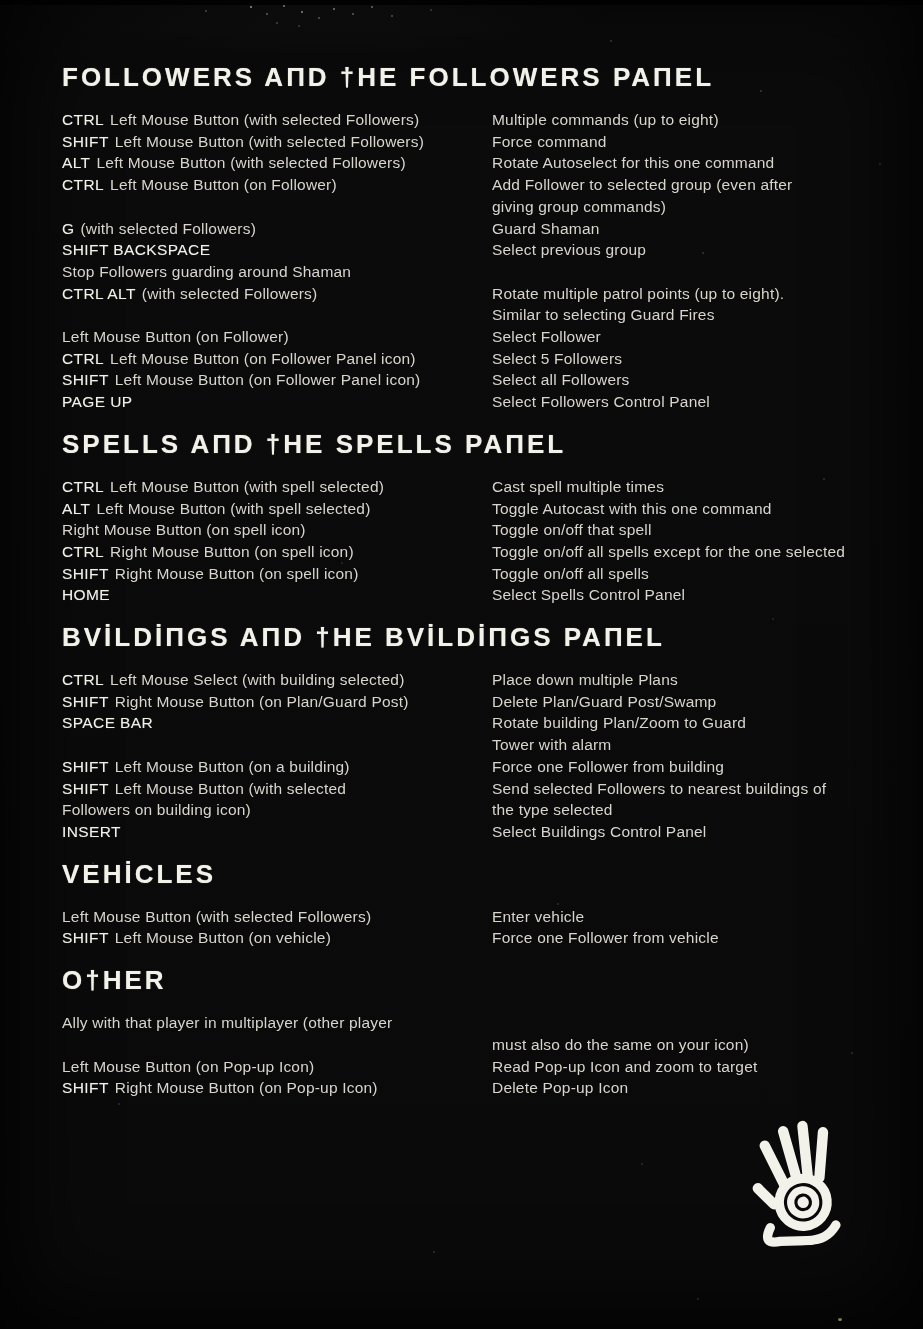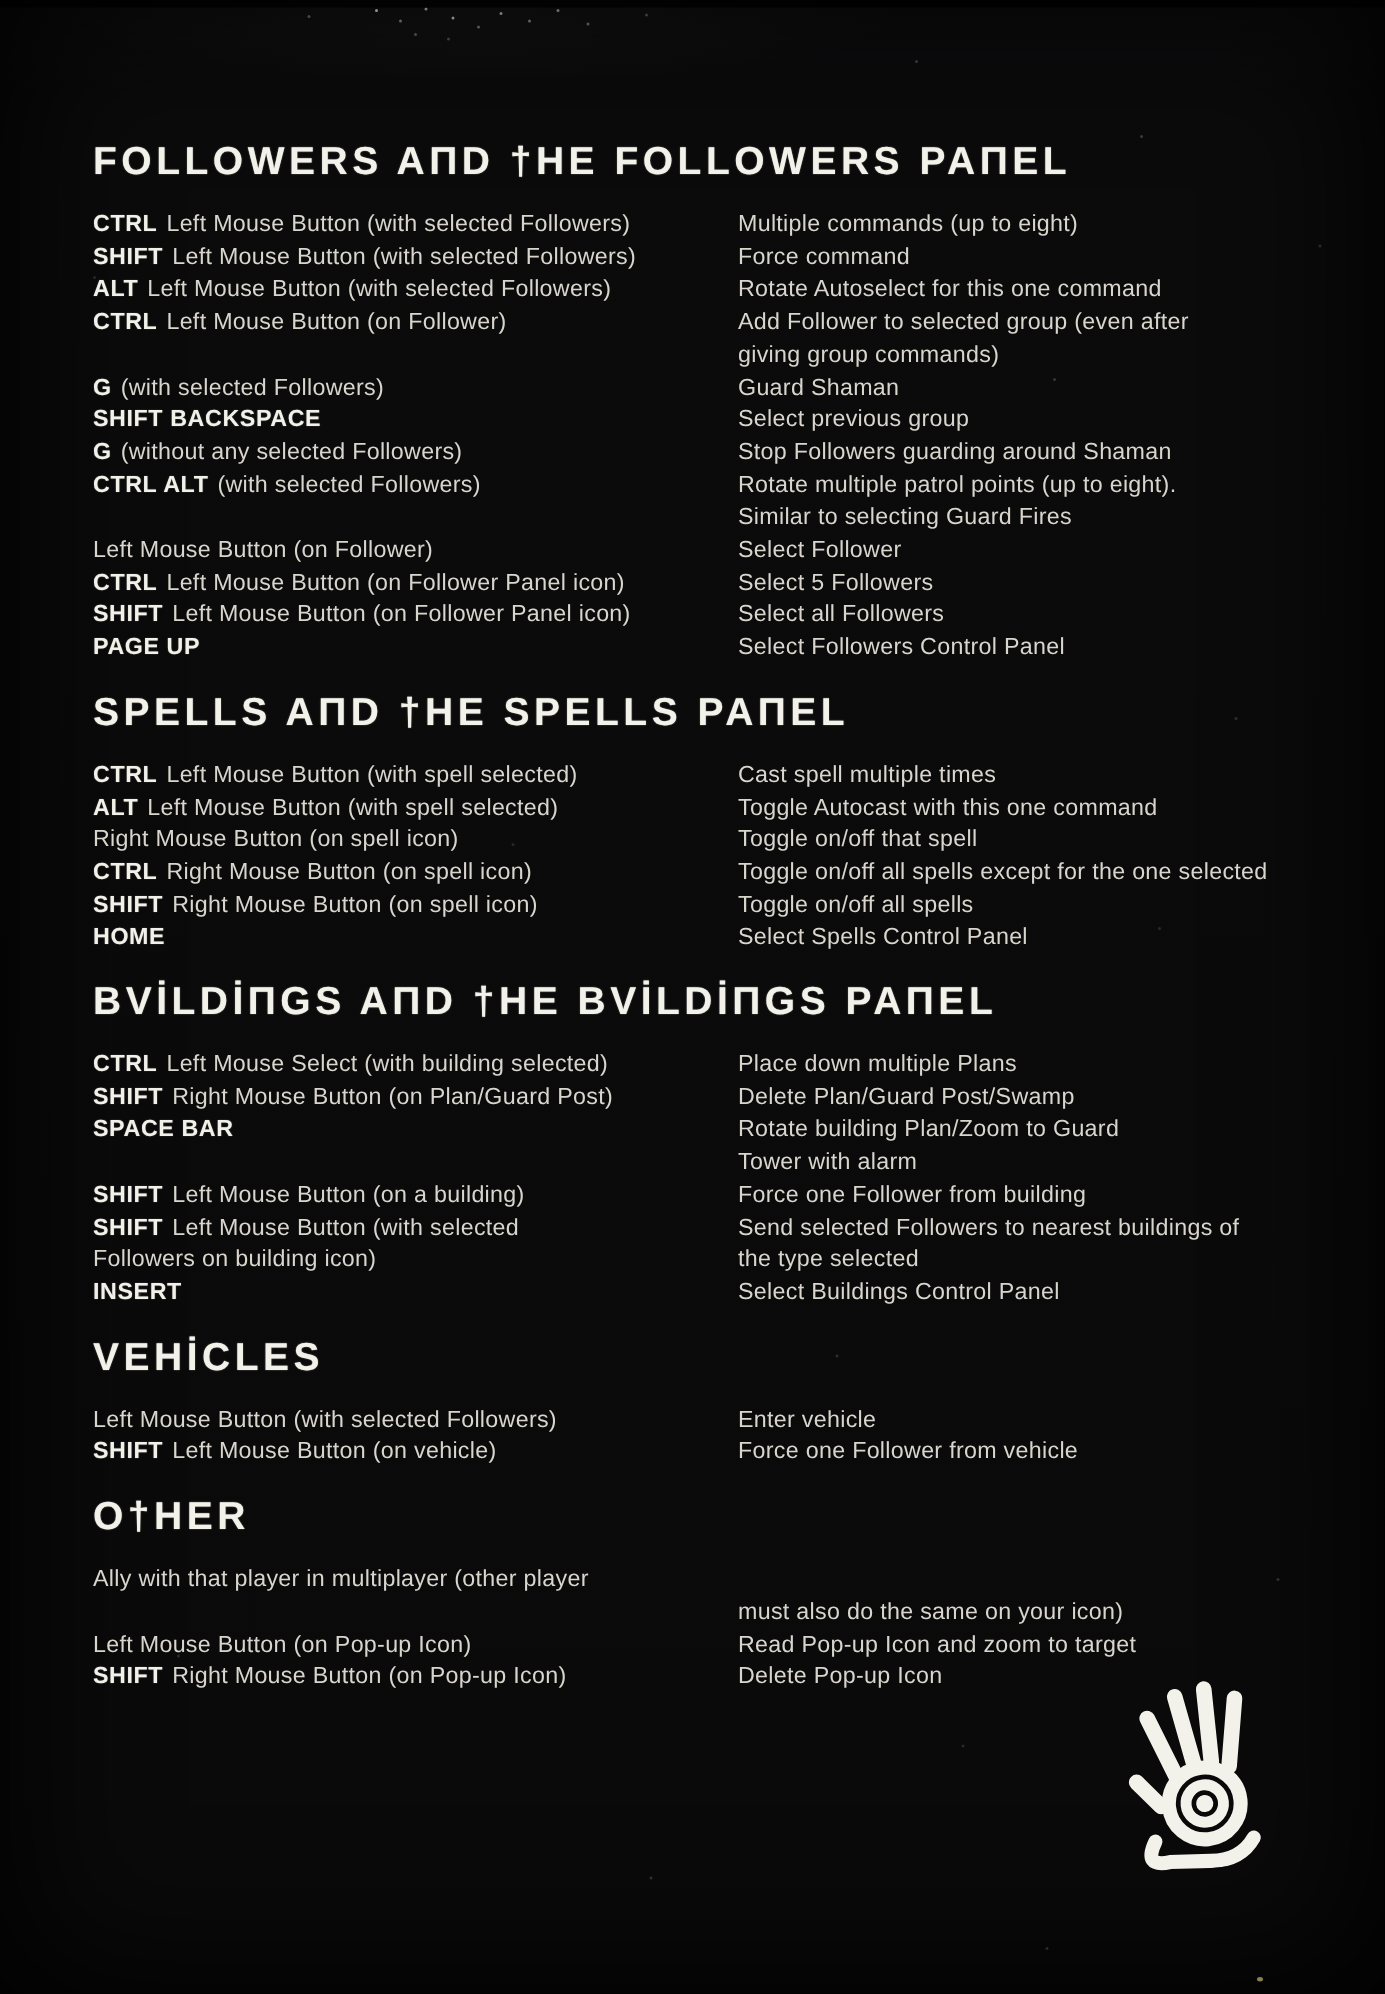--- a/index.html
+++ b/index.html
@@ -14,36 +14,36 @@
     color:#d8d5cd;
   }
   .page::before{
     content:"";position:absolute;inset:0;pointer-events:none;
     box-shadow:inset 0 0 90px 18px rgba(0,0,0,.85);
   }
   .page::after{
     content:"";position:absolute;left:0;top:0;width:100%;height:5px;
     background:#000;opacity:.8;
   }
-  .content{position:absolute;left:62px;top:90px;width:845px;}
+  .content{position:absolute;left:62px;top:60px;width:845px;}
   .section-title{
     font-size:26px;font-weight:700;line-height:34px;
     color:#f2f1ea;letter-spacing:3px;
     margin:14px 0 15px 0;
     text-shadow:0 0 1px rgba(240,240,230,.55);
   }
   .section:first-child .section-title{margin-top:0;}
   .rows{width:100%;}
   .row{
     display:grid;grid-template-columns:430px 1fr;
     font-size:15.5px;line-height:21.7px;min-height:21.7px;
     letter-spacing:.2px;
   }
   .cell-left{color:#d8d5cd;white-space:nowrap;}
-  .key{font-weight:700;color:#f1f0e9;margin-right:6px;letter-spacing:.4px;
+  .key{font-weight:400;color:#f1f0e9;margin-right:6px;letter-spacing:.4px;
        text-shadow:0 0 1px rgba(240,240,230,.35);}
   .key:empty{display:none;margin:0;}
   .effect{color:#d8d5cd;}
   .noise{
     position:absolute;left:0;top:0;width:2px;height:2px;border-radius:50%;
     pointer-events:none;
     box-shadow:
       250px 6px rgba(255,255,255,.55), 266px 13px rgba(255,255,255,.35),
       283px 5px rgba(255,255,255,.45), 301px 11px rgba(255,255,255,.5),
       318px 17px rgba(255,255,255,.3), 333px 8px rgba(255,255,255,.45),
@@ -109,21 +109,20 @@
     <span class="cell-left"><b class="key">G</b><span class="desc">(with selected Followers)</span></span>
     <span class="effect">Guard Shaman</span>
   </div>
 
   <div class="row">
     <span class="cell-left"><b class="key">SHIFT BACKSPACE</b><span class="desc"></span></span>
     <span class="effect">Select previous group</span>
   </div>
 
   <div class="row">
-    <span class="cell-left"><b class="key">G</b><span class="desc">(without any selected Followers)</span></span>
     <span class="effect">Stop Followers guarding around Shaman</span>
   </div>
 
   <div class="row">
     <span class="cell-left"><b class="key">CTRL ALT</b><span class="desc">(with selected Followers)</span></span>
     <span class="effect">Rotate multiple patrol points (up to eight).</span>
   </div>
 
   <div class="row">
     <span class="cell-left"><span class="desc"></span></span>

